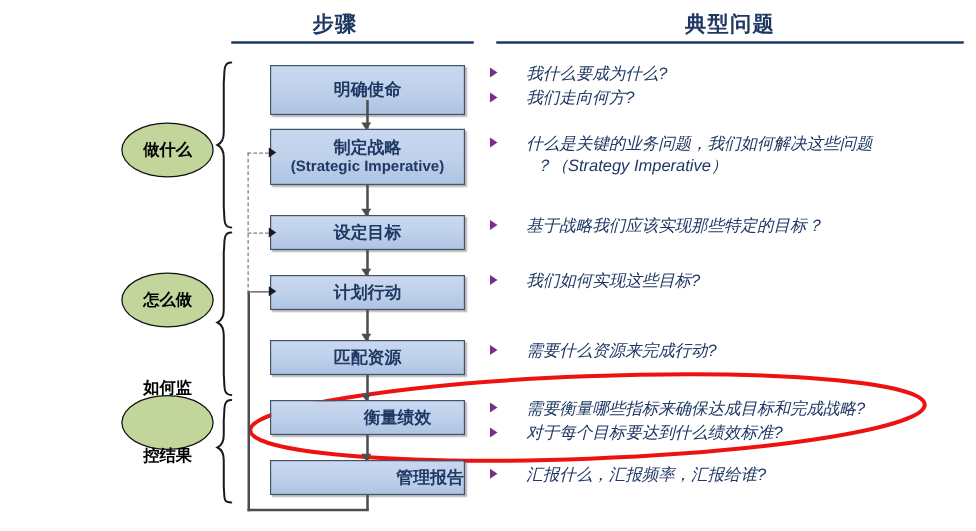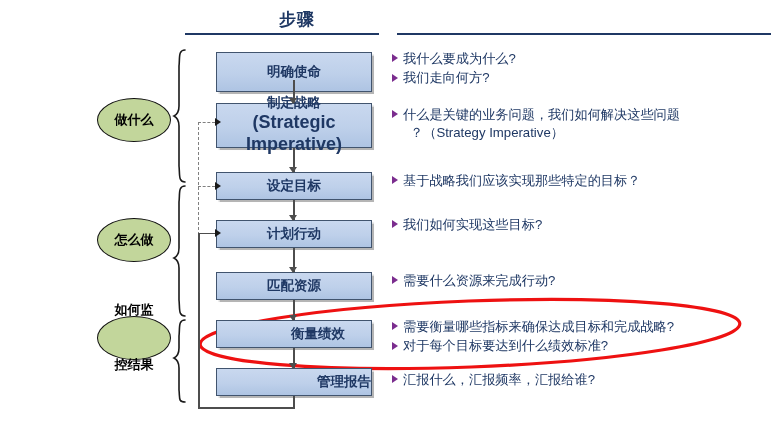--- a/index.html
+++ b/index.html
@@ -15,21 +15,21 @@
   
   .col-header{
     position:absolute;
     font-weight:bold;
     font-size:17px;
     color:#1f3864;
     text-align:center;
     letter-spacing:1px;
     white-space:nowrap;
   }
-  #hdr-steps{left:200px;top:8px;width:194px;}
+  #hdr-steps{left:171px;top:8px;width:194px;}
   #hdr-questions{left:397px;top:8px;width:374px;}
   .hdr-rule{position:absolute;height:2px;background:#1f3864;}
   #rule-steps{left:185px;top:33px;width:194px;}
   #rule-questions{left:397px;top:33px;width:374px;}
 
   
   .pbox{
     position:absolute;
     left:216px;
     width:156px;
@@ -40,21 +40,21 @@
     font-weight:bold;
     font-size:13.5px;
     display:flex;
     flex-direction:column;
     align-items:center;
     justify-content:center;
     line-height:1.22;
     box-sizing:border-box;
     text-align:center;
   }
-  .pbox .l2{font-size:18px;}
+  .pbox .l2{font-size:12px;}
 
   
   .vconn{position:absolute;left:293px;width:1.8px;background:#4d4d4d;}
   .vconn::after{
     content:"";position:absolute;left:-3.6px;bottom:-1px;
     border-left:4.7px solid transparent;
     border-right:4.7px solid transparent;
     border-top:6px solid #4d4d4d;
   }
 
@@ -103,25 +103,26 @@
     align-items:center;justify-content:center;
     line-height:1.15;
     box-sizing:border-box;
     text-align:center;
   }
 
   
   .qgroup{position:absolute;left:392px;width:385px;}
   .qline{
     position:relative;
-    padding-left:11px;
+    padding-left:29px;
     color:#1f3864;
     font-size:13.2px;
     line-height:1.38;
     margin:0 0 1px 0;
+    font-style:italic;
   }
   .qline .bullet{
     position:absolute;left:0;top:4.4px;
     width:0;height:0;
     border-top:4.2px solid transparent;
     border-bottom:4.2px solid transparent;
     border-left:6px solid #7b2d8e;
   }
   .qline .cont{display:block;padding-left:7px;}
 
@@ -129,20 +130,21 @@
   #overlay{position:absolute;left:0;top:0;width:781px;height:425px;pointer-events:none;}
 </style>
 </head>
 <body>
 
 <div id="stage">
 
   <div class="col-header" id="hdr-steps">步骤</div>
   <div class="hdr-rule" id="rule-steps"></div>
 
+  <div class="col-header" id="hdr-questions">典型问题</div>
   <div class="hdr-rule" id="rule-questions"></div>
 
   <svg id="overlay" viewBox="0 0 781 425">
 
     <g fill="none" stroke="#1a1a1a" stroke-width="1.6" stroke-linecap="round">
       <path d="M185 50 C178 50 180 58 179 66 L179 106 C179 113 176 115 174 116 C176 117 179 119 179 126 L179 166 C180 174 178 182 185 182"></path>
       <path d="M185 186 C178 186 180 194 179 202 L179 248 C179 255 176 257 174 258 C176 259 179 261 179 268 L179 300 C180 308 178 316 185 316"></path>
       <path d="M185 320 C178 320 180 328 179 336 L179 348 C179 355 176 357 174 358 C176 359 179 361 179 368 L179 390 C180 398 178 402 185 402"></path>
     </g>
 

